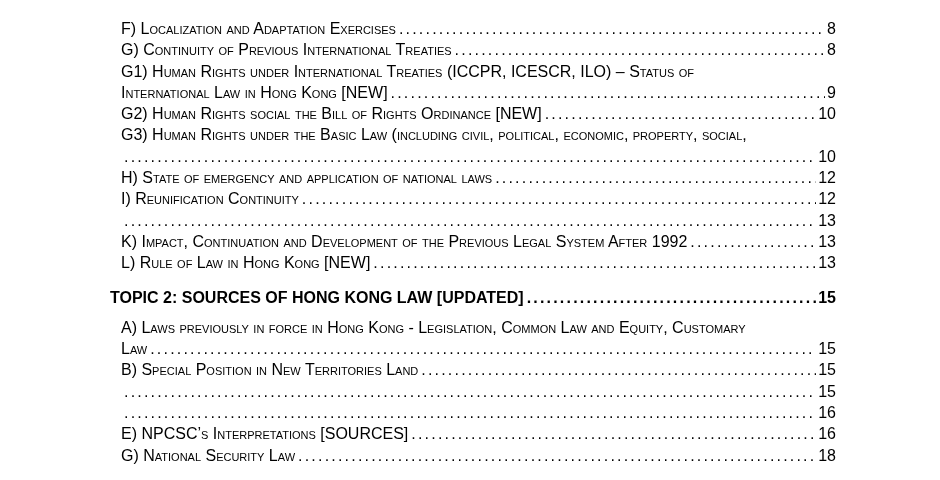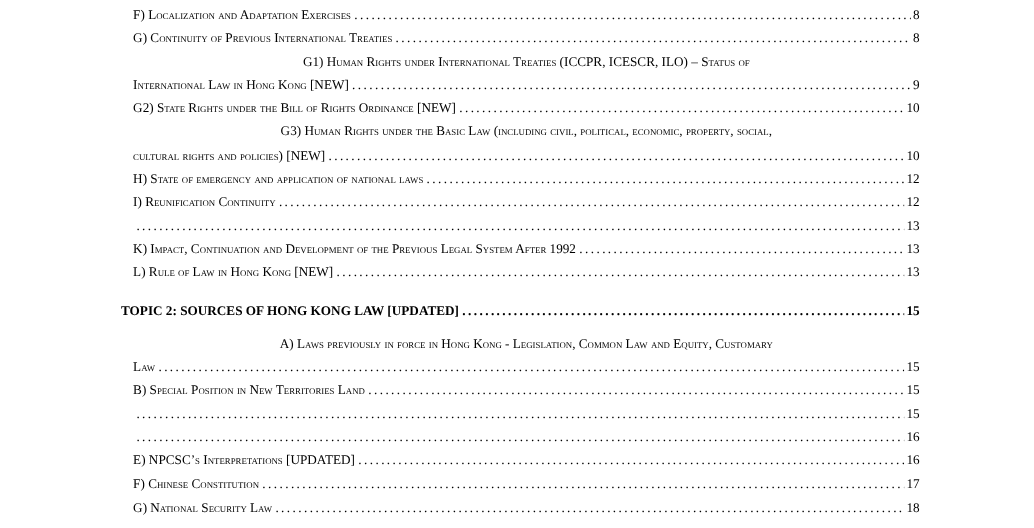--- a/index.html
+++ b/index.html
@@ -9,44 +9,43 @@
   }
   body {
     width: 940px;
     height: 480px;
     overflow: hidden;
   }
   .sheet {
     box-sizing: border-box;
     width: 940px;
     height: 480px;
-    padding: 3px 104px 0 121px;
-    font-family: Liberation Serif, serif;
+    padding: 18px 104px 0 121px;
+    font-family: Liberation Sans, sans-serif;
     color: #000000;
-    font-size: 12px;
+    font-size: 16px;
   }
   
   .entry {
     display: flex;
     align-items: baseline;
     margin: 0;
     line-height: 21.3px;
   }
   .label {
     font-variant-caps: small-caps;
     white-space: nowrap;
     flex: 0 0 auto;
   }
   .wrap-line {
     display: block;
     font-variant-caps: small-caps;
     white-space: nowrap;
     overflow: hidden;
     line-height: 21.3px;
-    text-align: center;
   }
   .dots {
     flex: 1 1 auto;
     min-width: 6px;
     overflow: hidden;
     white-space: nowrap;
     margin: 0 2px 0 3px;
   }
   .dots::before {
     content: "......................................................................................................................................................................................";
@@ -87,29 +86,28 @@
     <div>
       <span class="wrap-line">G1) Human Rights under International Treaties (ICCPR, ICESCR, ILO) – Status of</span>
       <p class="entry">
         <span class="label">International Law in Hong Kong [NEW]</span>
         <span class="dots"></span>
         <span class="pagenum">9</span>
       </p>
     </div>
 
     <p class="entry">
-      <span class="label">G2) State Rights under the Bill of Rights Ordinance [NEW]</span>
+      <span class="label">G2) Human Rights social the Bill of Rights Ordinance [NEW]</span>
       <span class="dots"></span>
       <span class="pagenum">10</span>
     </p>
 
     <div>
       <span class="wrap-line">G3) Human Rights under the Basic Law (including civil, political, economic, property, social,</span>
       <p class="entry">
-        <span class="label">cultural rights and policies) [NEW]</span>
         <span class="dots"></span>
         <span class="pagenum">10</span>
       </p>
     </div>
 
     <p class="entry">
       <span class="label">H) State of emergency and application of national laws</span>
       <span class="dots"></span>
       <span class="pagenum">12</span>
     </p>
@@ -166,30 +164,25 @@
       <span class="dots"></span>
       <span class="pagenum">15</span>
     </p>
 
     <p class="entry">
       <span class="dots"></span>
       <span class="pagenum">16</span>
     </p>
 
     <p class="entry">
-      <span class="label">E) NPCSC’s Interpretations [UPDATED]</span>
+      <span class="label">E) NPCSC’s Interpretations [SOURCES]</span>
       <span class="dots"></span>
       <span class="pagenum">16</span>
     </p>
 
-    <p class="entry">
-      <span class="label">F) Chinese Constitution</span>
-      <span class="dots"></span>
-      <span class="pagenum">17</span>
-    </p>
 
     <p class="entry">
       <span class="label">G) National Security Law</span>
       <span class="dots"></span>
       <span class="pagenum">18</span>
     </p>
 
   </div>
 
 </div>

